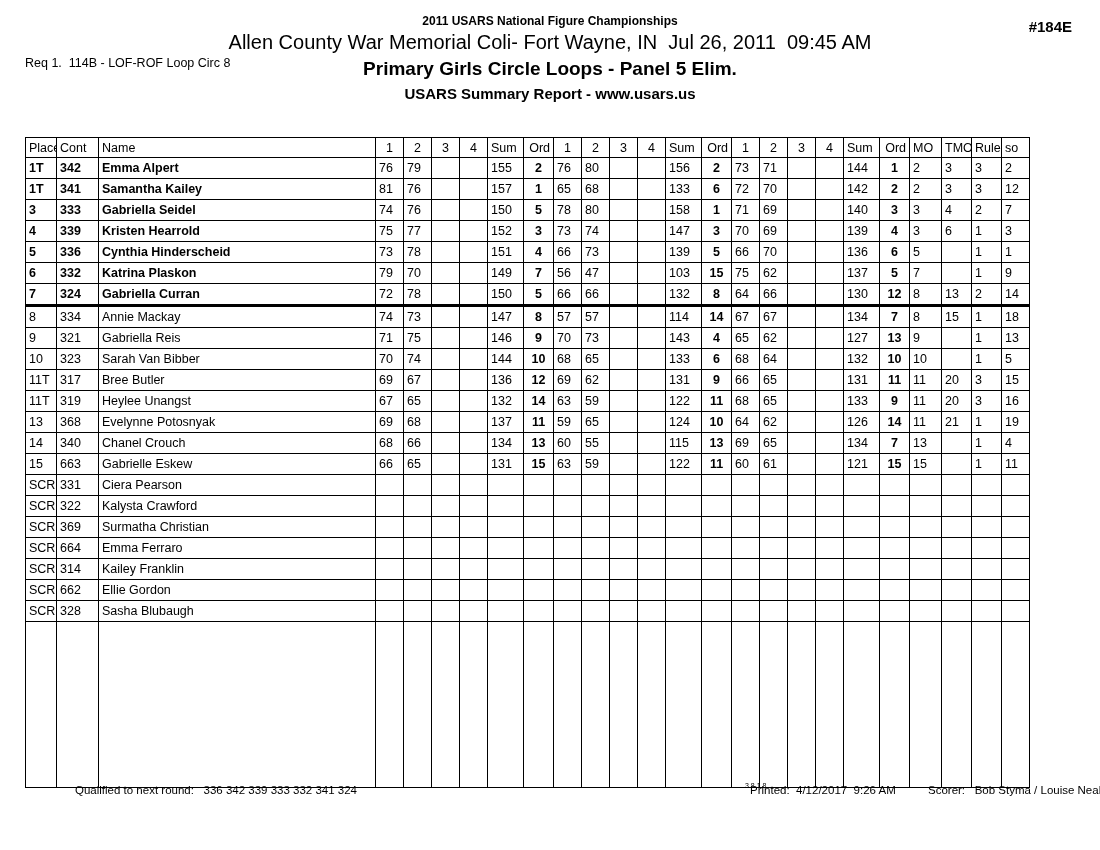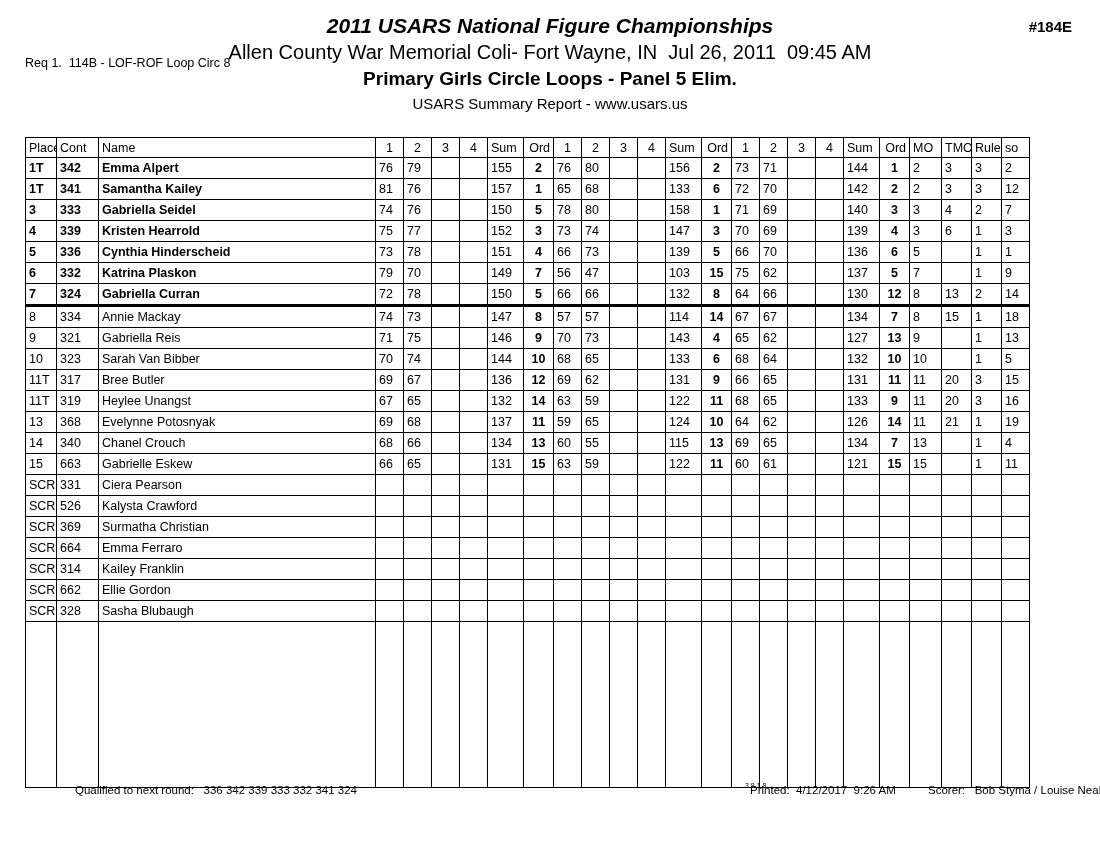--- a/index.html
+++ b/index.html
@@ -1,23 +1,23 @@
 <!DOCTYPE html>
 <html><head>
 <meta charset="utf-8">
 <style>
   html,body{margin:0;padding:0;background:#fff;}
   body{width:1100px;height:850px;position:relative;font-family:"Liberation Sans",sans-serif;color:#000;overflow:hidden;}
   .pre{white-space:pre;}
   .reqs{position:absolute;left:25px;top:16px;font-size:12.5px;line-height:19px;}
   .center-head{position:absolute;left:0;top:14px;width:100%;text-align:center;}
-  .t1{font-size:21px;font-weight:bold;font-style:italic;}
+  .t1{font-size:12px;font-weight:bold;}
   .t2{font-size:20px;margin-top:3px;}
   .t3{font-size:19px;font-weight:bold;margin-top:4px;}
-  .t4{font-size:15px;margin-top:5px;}
+  .t4{font-size:15px;margin-top:5px;font-weight:bold;}
   .evtnum{position:absolute;right:28px;top:18px;font-size:15px;font-weight:bold;}
 
   table.results{position:absolute;left:25px;top:137px;border-collapse:collapse;table-layout:fixed;width:1004px;}
   .results td{border:1px solid #000;font-size:12.5px;height:20px;padding:0 3px;overflow:hidden;white-space:pre;vertical-align:middle;}
   .results thead td{height:19px;}
   .nb{border:none !important;}
   .judgehead{font-size:12px;padding-left:5px;font-weight:normal;}
   .c-ord{border-left:3px solid #000;border-right:3px solid #000;font-weight:bold;text-align:center;padding:0 1px;}
   .hcell{font-weight:normal;}
   .hcell.c-s{text-align:center;}
@@ -533,21 +533,21 @@
         <td class="c-s"></td>
         <td class="c-sum"></td>
         <td class="c-ord"></td>
         <td class="c-mo"></td>
         <td class="c-mo"></td>
         <td class="c-mo"></td>
         <td class="c-mo"></td>
       </tr>
       <tr>
         <td class="c-place">SCR</td>
-        <td class="c-cont">526</td>
+        <td class="c-cont">322</td>
         <td class="c-name">Kalysta Crawford</td>
         <td class="c-s"></td>
         <td class="c-s"></td>
         <td class="c-s"></td>
         <td class="c-s"></td>
         <td class="c-sum"></td>
         <td class="c-ord"></td>
         <td class="c-s"></td>
         <td class="c-s"></td>
         <td class="c-s"></td>

